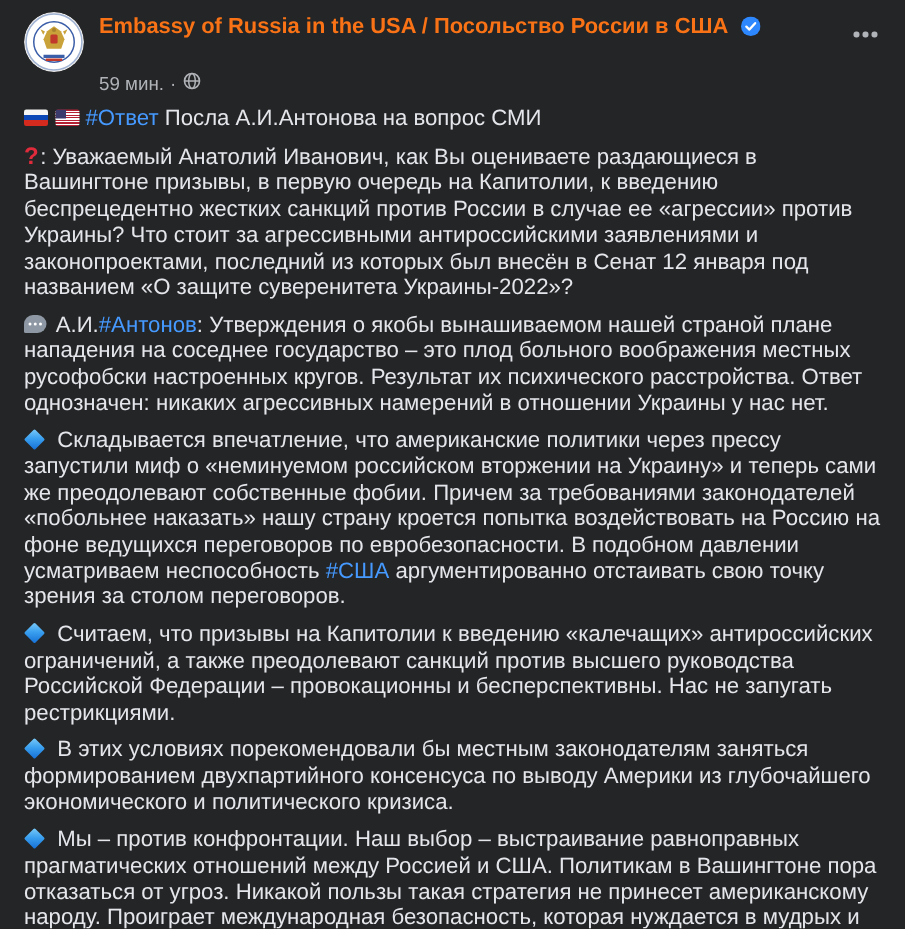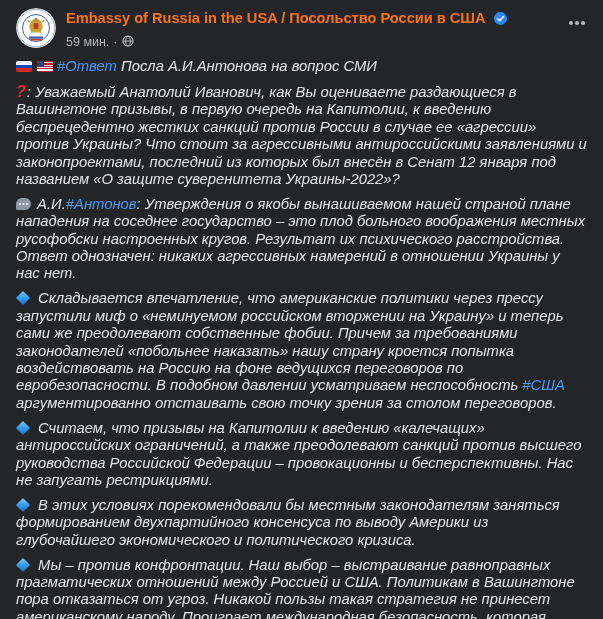--- a/index.html
+++ b/index.html
@@ -50,23 +50,23 @@
     white-space: nowrap;
   }
   .page-name-row .name { cursor: pointer; }
   .verified-badge {
     display: inline-block;
     margin-left: 4px;
     vertical-align: -2px;
   }
   .meta-row {
     display: flex;
-    align-items: flex-start;
+    align-items: center;
     gap: 4px;
-    margin-top: 4px;
+    margin-top: 17px;
     font-size: 12.5px;
     color: #b0b3b8;
     line-height: 16px;
   }
   .meta-row .ts { cursor: pointer; }
   .globe-icon { display: inline-block; margin-top: 1px; }
   .more-btn {
     position: absolute;
     top: 8px;
     right: 0px;
@@ -81,21 +81,20 @@
     height: 3.6px;
     border-radius: 50%;
     background: #b0b3b8;
   }
   
   .post-body p {
     margin: 0 0 7.5px 0;
     font-size: 14.8px;
     line-height: 17.4px;
     color: #e4e6eb;
-    font-style: italic;
   }
   .post-body p:last-child { margin-bottom: 0; }
   .link { color: #4599ff; cursor: pointer; }
   
   .emoji { display: inline-block; }
   .emoji-flag-russia {
     width: 16px; height: 11px;
     margin-right: 5px;
     vertical-align: -1px;
     border-radius: 1.5px;

